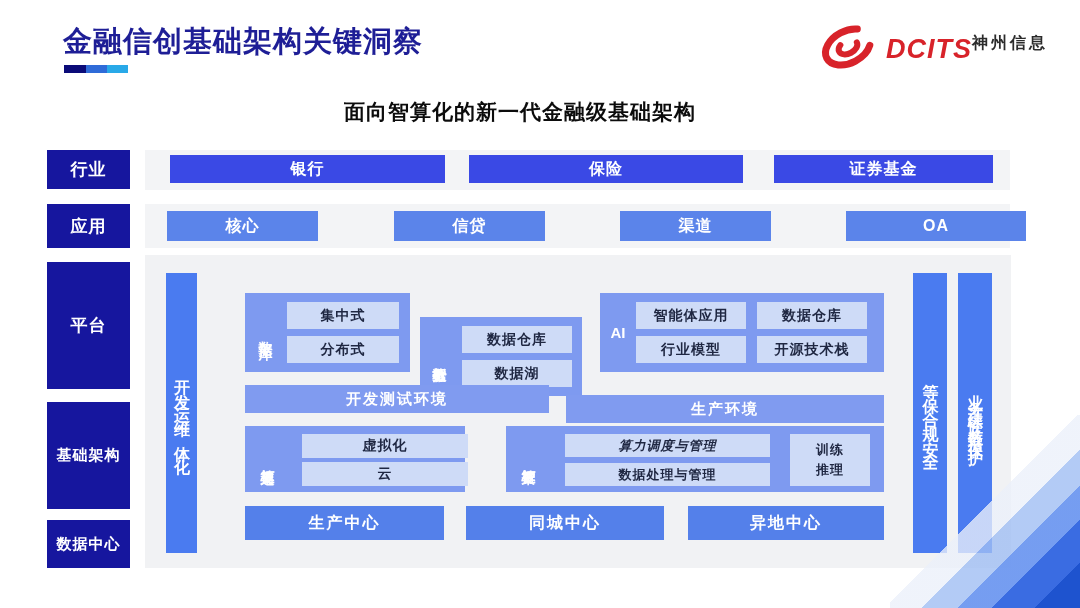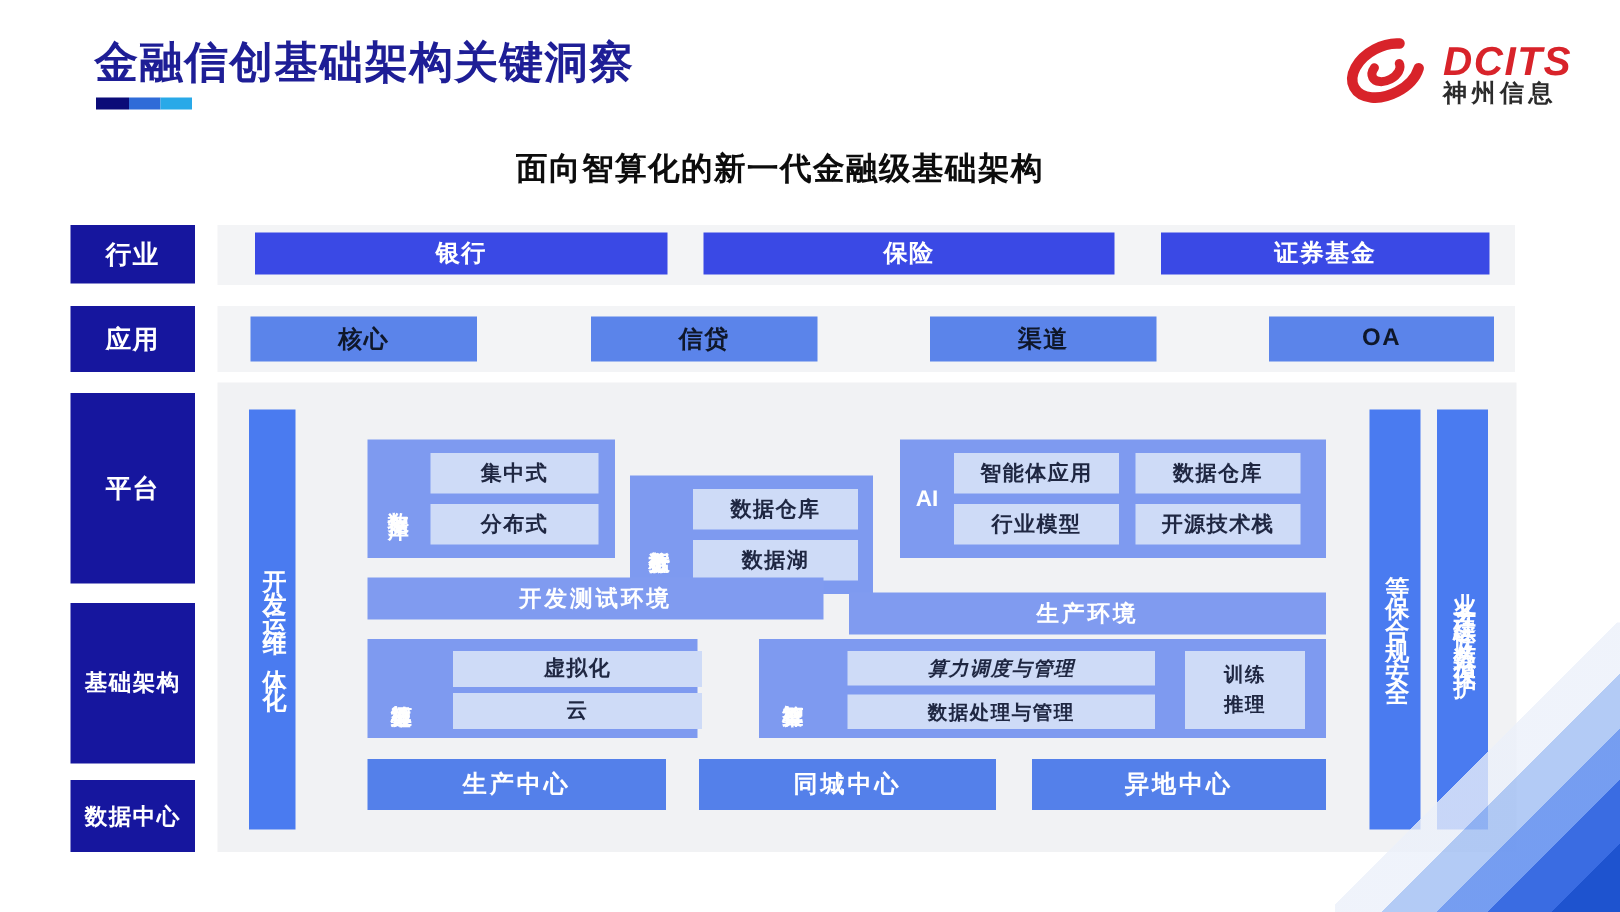--- a/index.html
+++ b/index.html
@@ -6,36 +6,36 @@
   .slide{position:relative;width:1080px;height:608px;background:#fff;overflow:hidden;
          font-family:"Liberation Sans","DejaVu Sans",sans-serif;}
   
   .title{position:absolute;left:63px;top:22px;font-size:29px;font-weight:bold;color:#1e1e96;letter-spacing:1px;}
   .underline{position:absolute;left:64px;top:65px;width:64px;height:8px;display:flex;}
   .underline span{display:block;height:100%;}
   .u1{width:22px;background:#0b0b78;}
   .u2{width:21px;background:#2f6bd8;}
   .u3{width:21px;background:#29a9e8;}
   .logo{position:absolute;right:32px;top:20px;display:flex;align-items:center;gap:8px;}
-  .logo-text{display:flex;flex-direction:column;line-height:1.05;}
+  .logo-text{display:flex;flex-direction:row;line-height:1.05;}
   .brand{font-size:27px;font-weight:bold;color:#d8232a;font-style:italic;letter-spacing:1px;}
   .company{font-size:16px;font-weight:bold;color:#2b2b2b;letter-spacing:3px;}
   .subtitle{position:absolute;left:0;top:98px;width:1040px;text-align:center;
             font-size:21px;font-weight:bold;color:#0c0c0c;letter-spacing:1px;}
   
   .side-label{position:absolute;left:47px;width:83px;background:#16169e;color:#fff;
               font-weight:bold;font-size:17px;display:flex;align-items:center;justify-content:center;letter-spacing:1px;}
   .side-label.small{font-size:15px;}
   
   .strip{position:absolute;left:145px;width:865px;background:#f3f4f6;}
   .panel{position:absolute;left:145px;top:255px;width:866px;height:313px;background:#f1f2f4;}
   
   .chip{position:absolute;height:28px;background:#3a49e5;color:#fff;font-weight:bold;font-size:16px;
         display:flex;align-items:center;justify-content:center;letter-spacing:1px;}
-  .chip2{position:absolute;height:30px;background:#5b84ea;color:#0f172a;font-weight:bold;font-size:16px;
+  .chip2{position:absolute;height:30px;background:#5b84ea;color:#ffffff;font-weight:bold;font-size:16px;
         display:flex;align-items:center;justify-content:center;letter-spacing:1px;}
   
   .vbar{position:absolute;background:#4a7bf0;color:#fff;display:flex;align-items:center;justify-content:center;}
   .vtext{writing-mode:vertical-rl;text-orientation:upright;font-weight:bold;font-size:16px;}
   
   .group{position:absolute;background:#7e9af0;}
   .group-label{position:absolute;top:0;bottom:0;display:flex;align-items:center;justify-content:center;color:#fff;}
   .group-label .vtext{font-size:14px;letter-spacing:2px;}
   .litebox{position:absolute;background:#cedbf7;color:#1f2742;font-size:14px;font-weight:600;
            display:flex;align-items:center;justify-content:center;letter-spacing:1px;}
@@ -91,21 +91,21 @@
 
   <div class="strip" style="top:150px;height:40px;"></div>
   <div class="chip" style="left:170px;top:155px;width:275px;">银行</div>
   <div class="chip" style="left:469px;top:155px;width:274px;">保险</div>
   <div class="chip" style="left:774px;top:155px;width:219px;">证券基金</div>
 
   <div class="strip" style="top:204px;height:44px;"></div>
   <div class="chip2" style="left:167px;top:211px;width:151px;">核心</div>
   <div class="chip2" style="left:394px;top:211px;width:151px;">信贷</div>
   <div class="chip2" style="left:620px;top:211px;width:151px;">渠道</div>
-  <div class="chip2" style="left:846px;top:211px;width:150px;">OA</div>
+  <div class="chip2" style="left:846px;top:211px;width:180px;">OA</div>
 
   <div class="panel">
 
     <div class="vbar" style="left:21px;top:18px;width:31px;height:280px;">
       <span class="vtext" style="letter-spacing:13px;">开发运维一体化</span>
     </div>
 
     <div class="group" style="left:100px;top:38px;width:165px;height:79px;">
       <div class="group-label" style="left:0;width:42px;">
         <span class="vtext">数据库</span>

